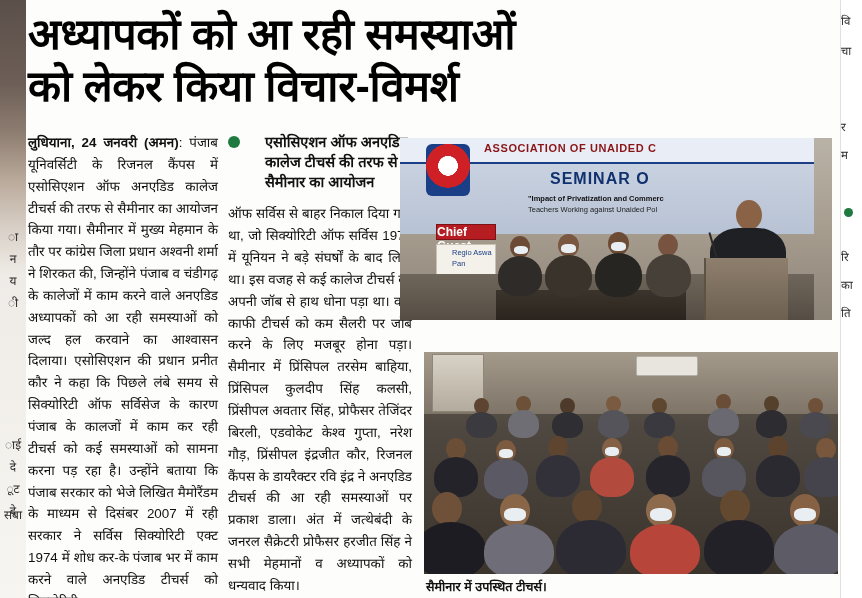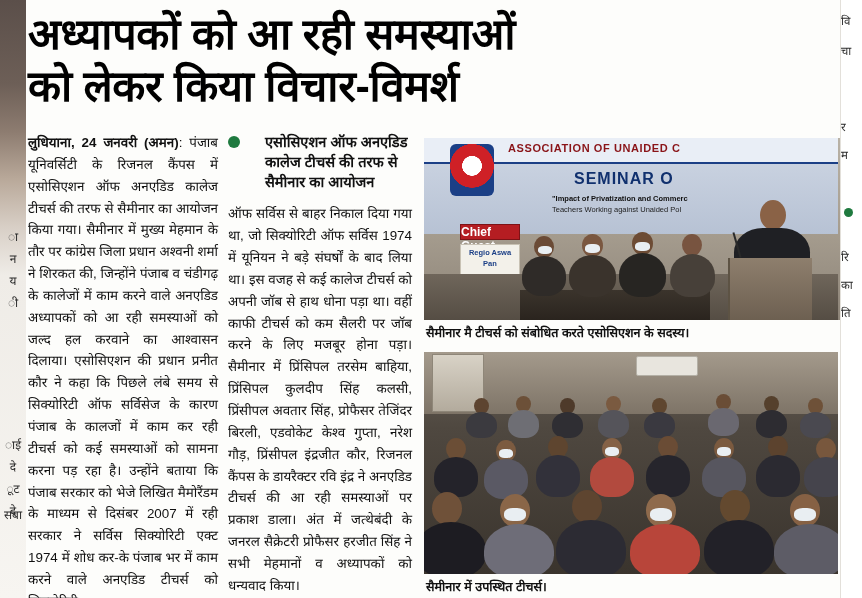--- a/index.html
+++ b/index.html
@@ -138,21 +138,21 @@
   }
   .caption {
     position: absolute;
     font-size: 12.6px;
     font-weight: bold;
     color: #111;
     font-family: "Liberation Sans", sans-serif;
   }
 
   
-  #photo1 { left: 424px; top: 138px; width: 432px; height: 182px; }
+  #photo1 { left: 400px; top: 138px; width: 432px; height: 182px; }
   .p1-wall {
     position:absolute; inset:0;
     background: linear-gradient(180deg,#b9b2a6 0%,#a79e90 48%,#8d8478 100%);
   }
   .p1-banner {
     position:absolute; left: 0; top: 0; width: 414px; height: 96px;
     background: linear-gradient(180deg,#cfd7e4 0%,#b7c2d4 100%);
   }
   .p1-banner-top {
     position:absolute; left:0; top:0; width:414px; height:26px;
@@ -188,22 +188,22 @@
   }
   .p1-red-card span{
     display:block; color:#fff; font-size:12px; font-weight:bold;
     text-align:left; line-height:14px;
   }
   .p1-white-card {
     position:absolute; left: 36px; top: 106px; width: 60px; height: 34px;
     background:#f3f1ea; border:1px solid #c8c2b4;
   }
   .p1-white-card span{
-    display:block; color:#1b3f86; font-size:7.5px; font-weight:bold;
-    text-align:center; line-height:11px; padding-top:2px;
+    display:block; color:#1b3f86; font-size:7.5px; font-weight:normal;
+    line-height:11px; padding-top:2px;padding-left:15px;
   }
   .p1-floor {
     position:absolute; left:0; bottom:0; width:414px; height:46px;
     background: linear-gradient(180deg,#6f6counter 0%,#5a5248 100%);
     background: linear-gradient(180deg,#6f665b 0%,#554d44 100%);
   }
   .p1-table {
     position:absolute; left: 96px; bottom: 0px; width: 190px; height: 30px;
     background: linear-gradient(180deg,#3b342c,#2a241e);
   }
@@ -314,21 +314,20 @@
     <div class="mask" style="left:211px;top:104px;width:15px;height:9px;"></div>
 
     <div class="head" style="left:258px;top:96px;width:20px;height:22px;background:#785440;"></div>
     <div class="blob" style="left:246px;top:116px;width:45px;height:43px;background:#474039;"></div>
 
     <div class="head" style="right:70px;top:62px;width:26px;height:30px;background:#8a6246;"></div>
     <div class="blob" style="right:46px;top:90px;width:76px;height:64px;background:#1f2024;border-radius:38% 38% 8% 8%;"></div>
     <div class="p1-podium"></div>
     <div class="p1-mic"></div>
   </div>
-  <div class="caption" id="cap1">सैमीनार मै टीचर्स को संबोधित करते एसोसिएशन के सदस्य।</div>
 
   <div class="photo" id="photo2">
     <div class="p2-bg"></div>
     <div class="p2-wall"></div>
     <div class="p2-door"></div>
     <div class="p2-ac"></div>
 
     <div class="head" style="left:50px;top:46px;width:15px;height:16px;background:#5d4430;"></div>
     <div class="blob" style="left:42px;top:60px;width:31px;height:26px;background:#3b3a3f;"></div>
     <div class="head" style="left:92px;top:44px;width:15px;height:16px;background:#6c5038;"></div>

